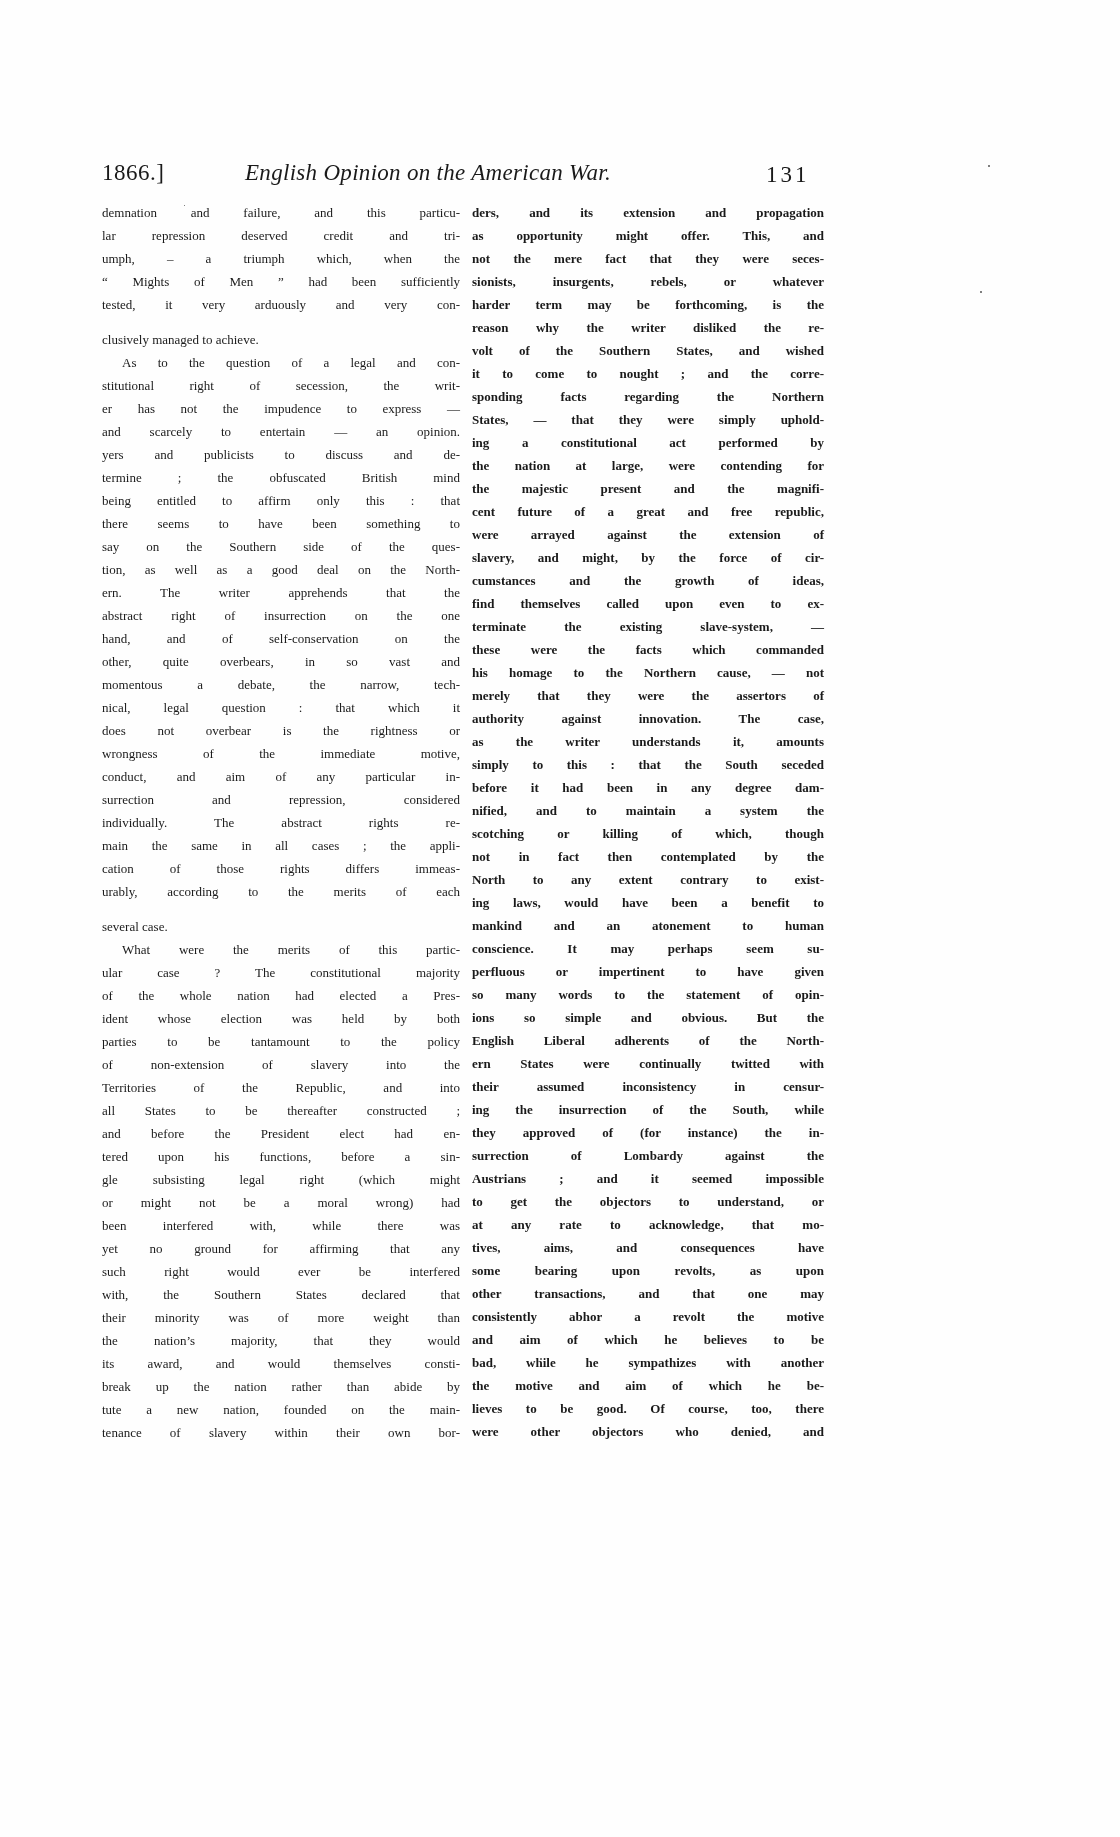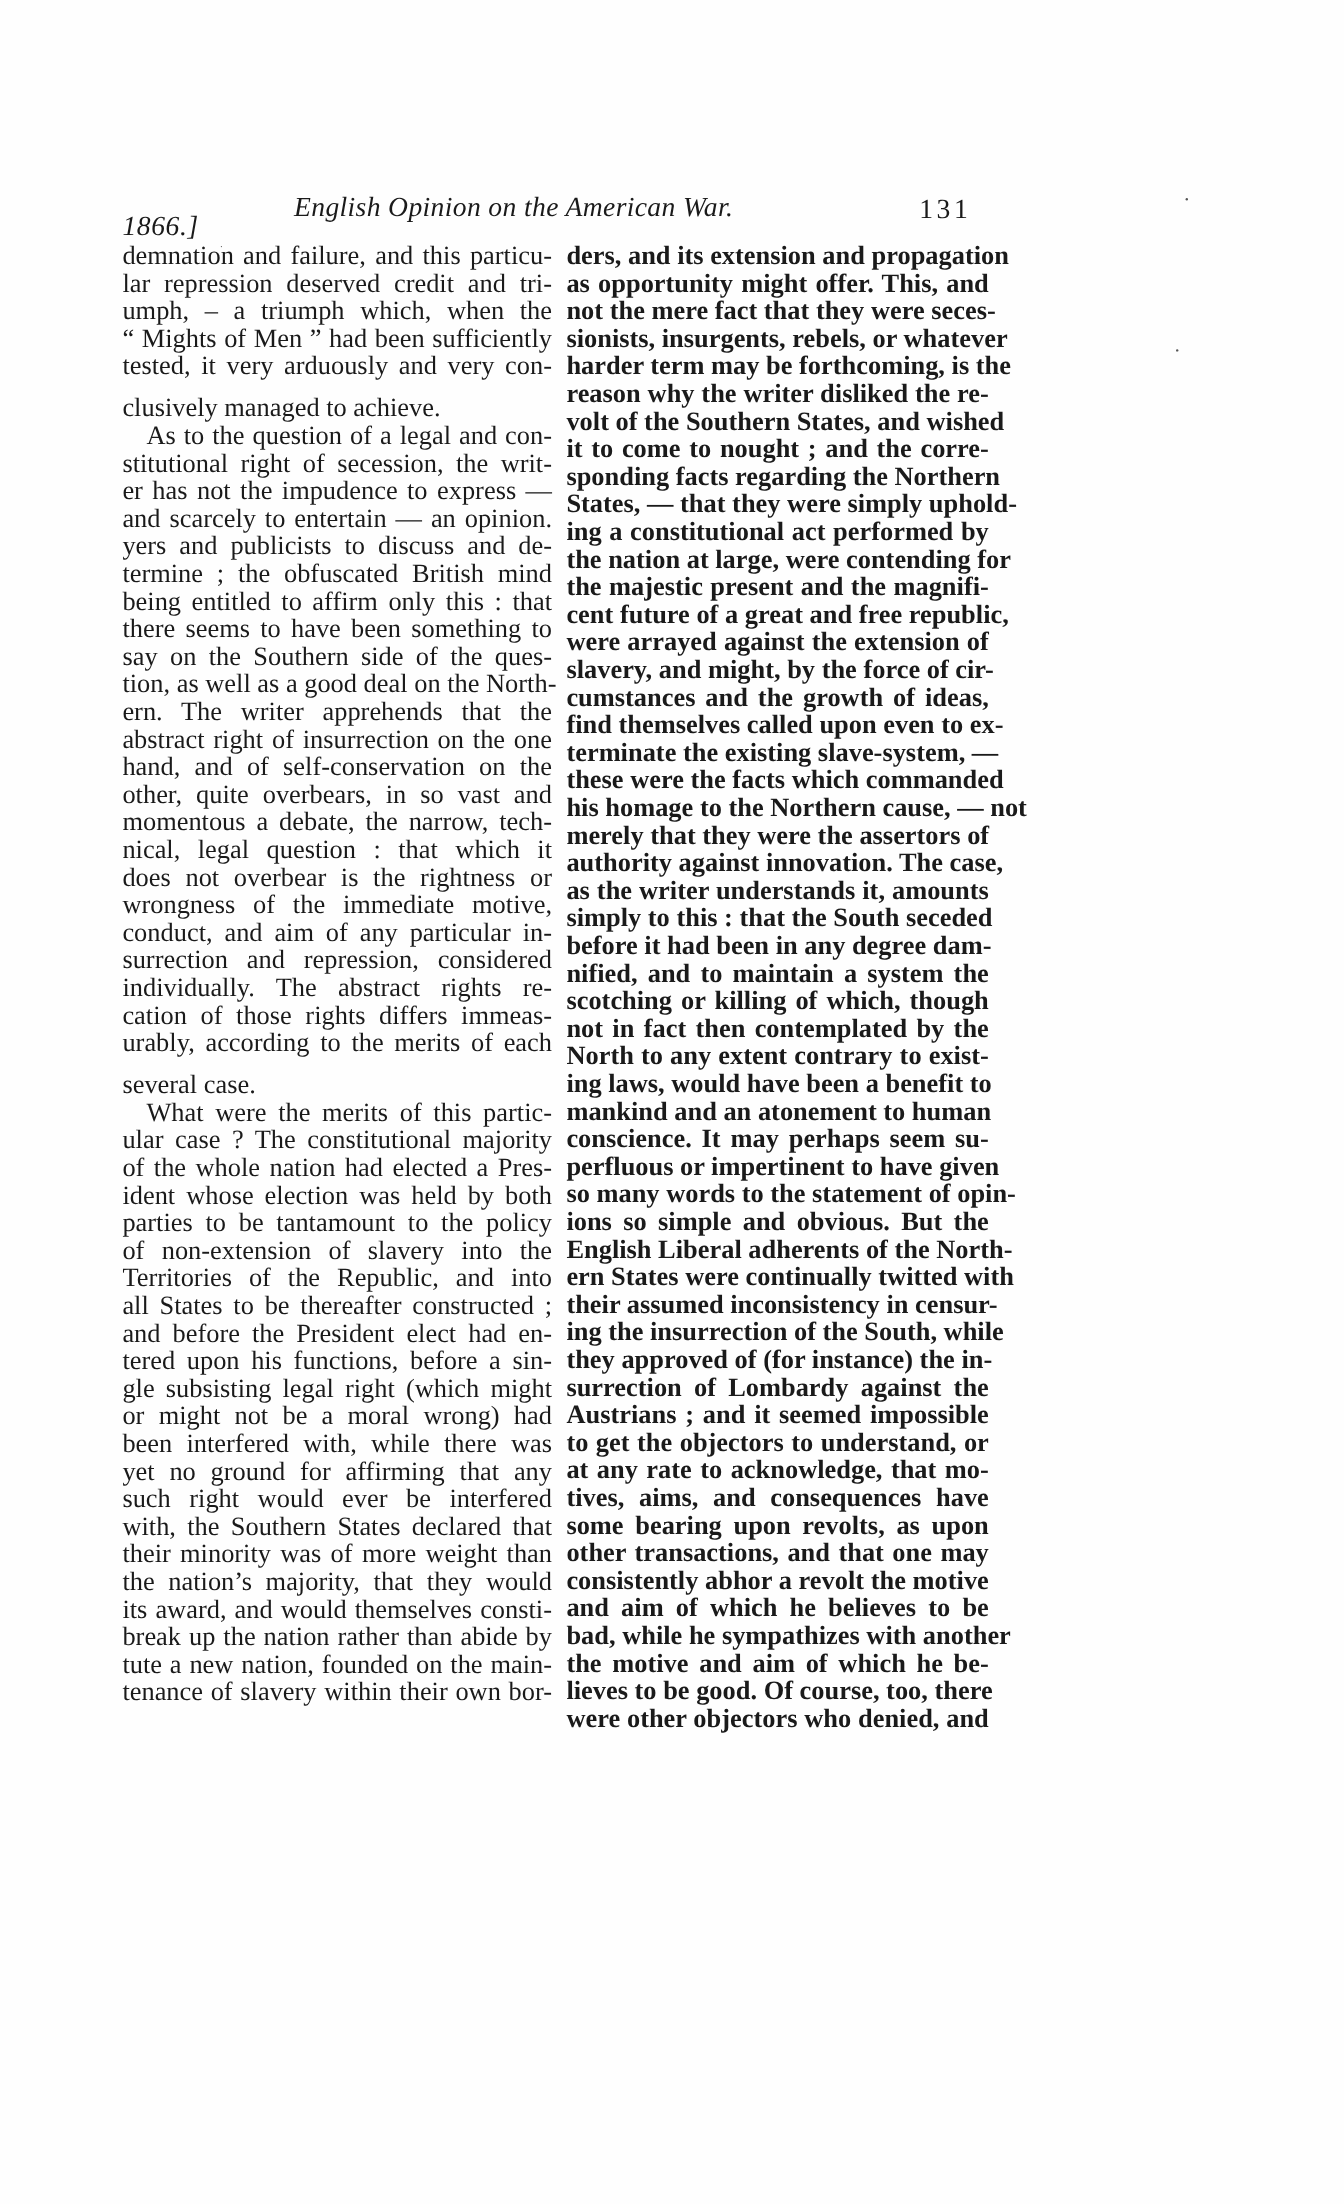--- a/index.html
+++ b/index.html
@@ -1,24 +1,24 @@
 <!DOCTYPE html>
 <html><head>
 <meta charset="utf-8">
 <style>
   html, body { margin: 0; padding: 0; background: #ffffff; }
   body { width: 1120px; height: 1837px; position: relative; overflow: hidden;
          font-family: "Liberation Serif", "DejaVu Serif", serif; color: #1a1a1a; }
   .page { position: absolute; left: 0; top: 0; width: 1120px; height: 1837px; background: #fefefe; }
   .running-head { position: absolute; top: 154px; left: 102px; width: 720px; height: 40px;
                   font-size: 23px; }
-  .rh-year { position: absolute; left: 0; top: 22px; letter-spacing: 0.5px; font-style: italic; }
+  .rh-year { position: absolute; left: 0; top: 6px; letter-spacing: 0.5px; }
   .rh-title { position: absolute; left: 143px; top: 6px; font-style: italic; letter-spacing: 0.3px; }
   .rh-page { position: absolute; left: 664px; top: 8px; letter-spacing: 3px; }
-  .column { position: absolute; top: 201px; width: 358px; font-size: 22px; line-height: 23px; }
+  .column { position: absolute; top: 201px; width: 358px; font-size: 13px; line-height: 23px; }
   .col-left { left: 102px; }
   .col-right { left: 472px; width: 352px; font-weight: bold; }
   .line { display: block; white-space: nowrap; text-align: justify; text-align-last: justify;
           height: 23px; overflow: visible; }
   .line.last { text-align-last: left; margin-top: 12px; }
   .line.indent { padding-left: 20px; }
   .it { }
   .speck { position: absolute; width: 2px; height: 2px; background: #555; border-radius: 1px; }
 </style>
 </head>
@@ -53,20 +53,21 @@
       <span class="line">abstract right of insurrection on the one</span>
       <span class="line">hand, and of self-conservation on the</span>
       <span class="line">other, quite overbears, in so vast and</span>
       <span class="line">momentous a debate, the narrow, tech-</span>
       <span class="line">nical, legal question : that which it</span>
       <span class="line">does not overbear is the rightness or</span>
       <span class="line">wrongness of the immediate motive,</span>
       <span class="line">conduct, and aim of any particular in-</span>
       <span class="line">surrection and repression, considered</span>
       <span class="line">individually. The abstract rights re-</span>
+      <span class="line">main the same in all cases ; the appli-</span>
       <span class="line">cation of those rights differs immeas-</span>
       <span class="line">urably, according to the merits of each</span>
       <span class="line last">several case.</span>
       <span class="line indent">What were the merits of this partic-</span>
       <span class="line">ular case ? The constitutional majority</span>
       <span class="line">of the whole nation had elected a Pres-</span>
       <span class="line">ident whose election was held by both</span>
       <span class="line">parties to be tantamount to the policy</span>
       <span class="line">of non-extension of slavery into the</span>
       <span class="line">Territories of the Republic, and into</span>

